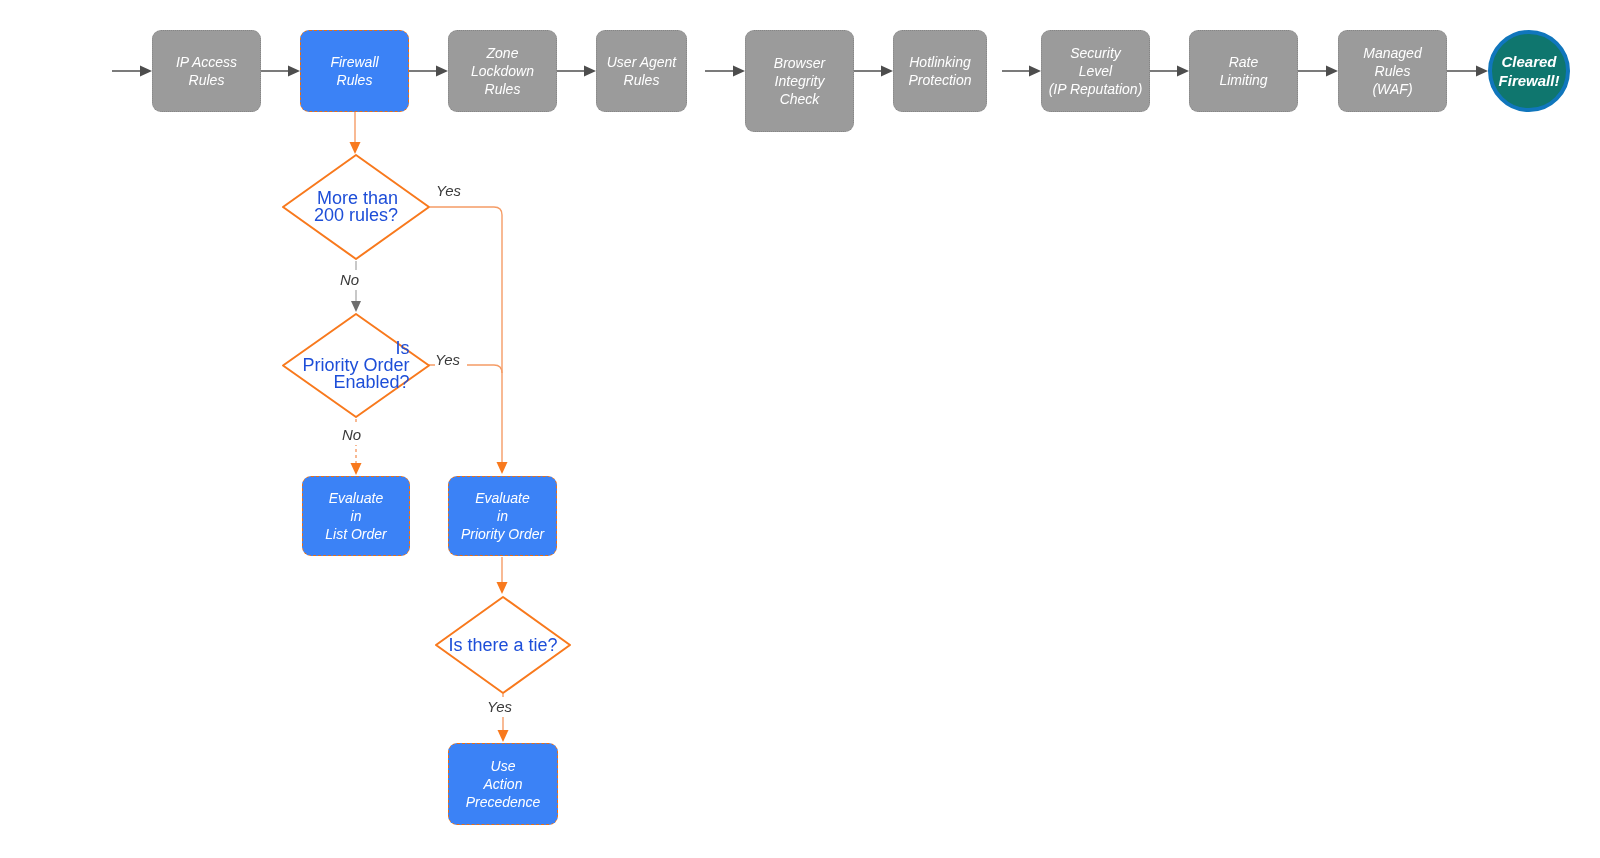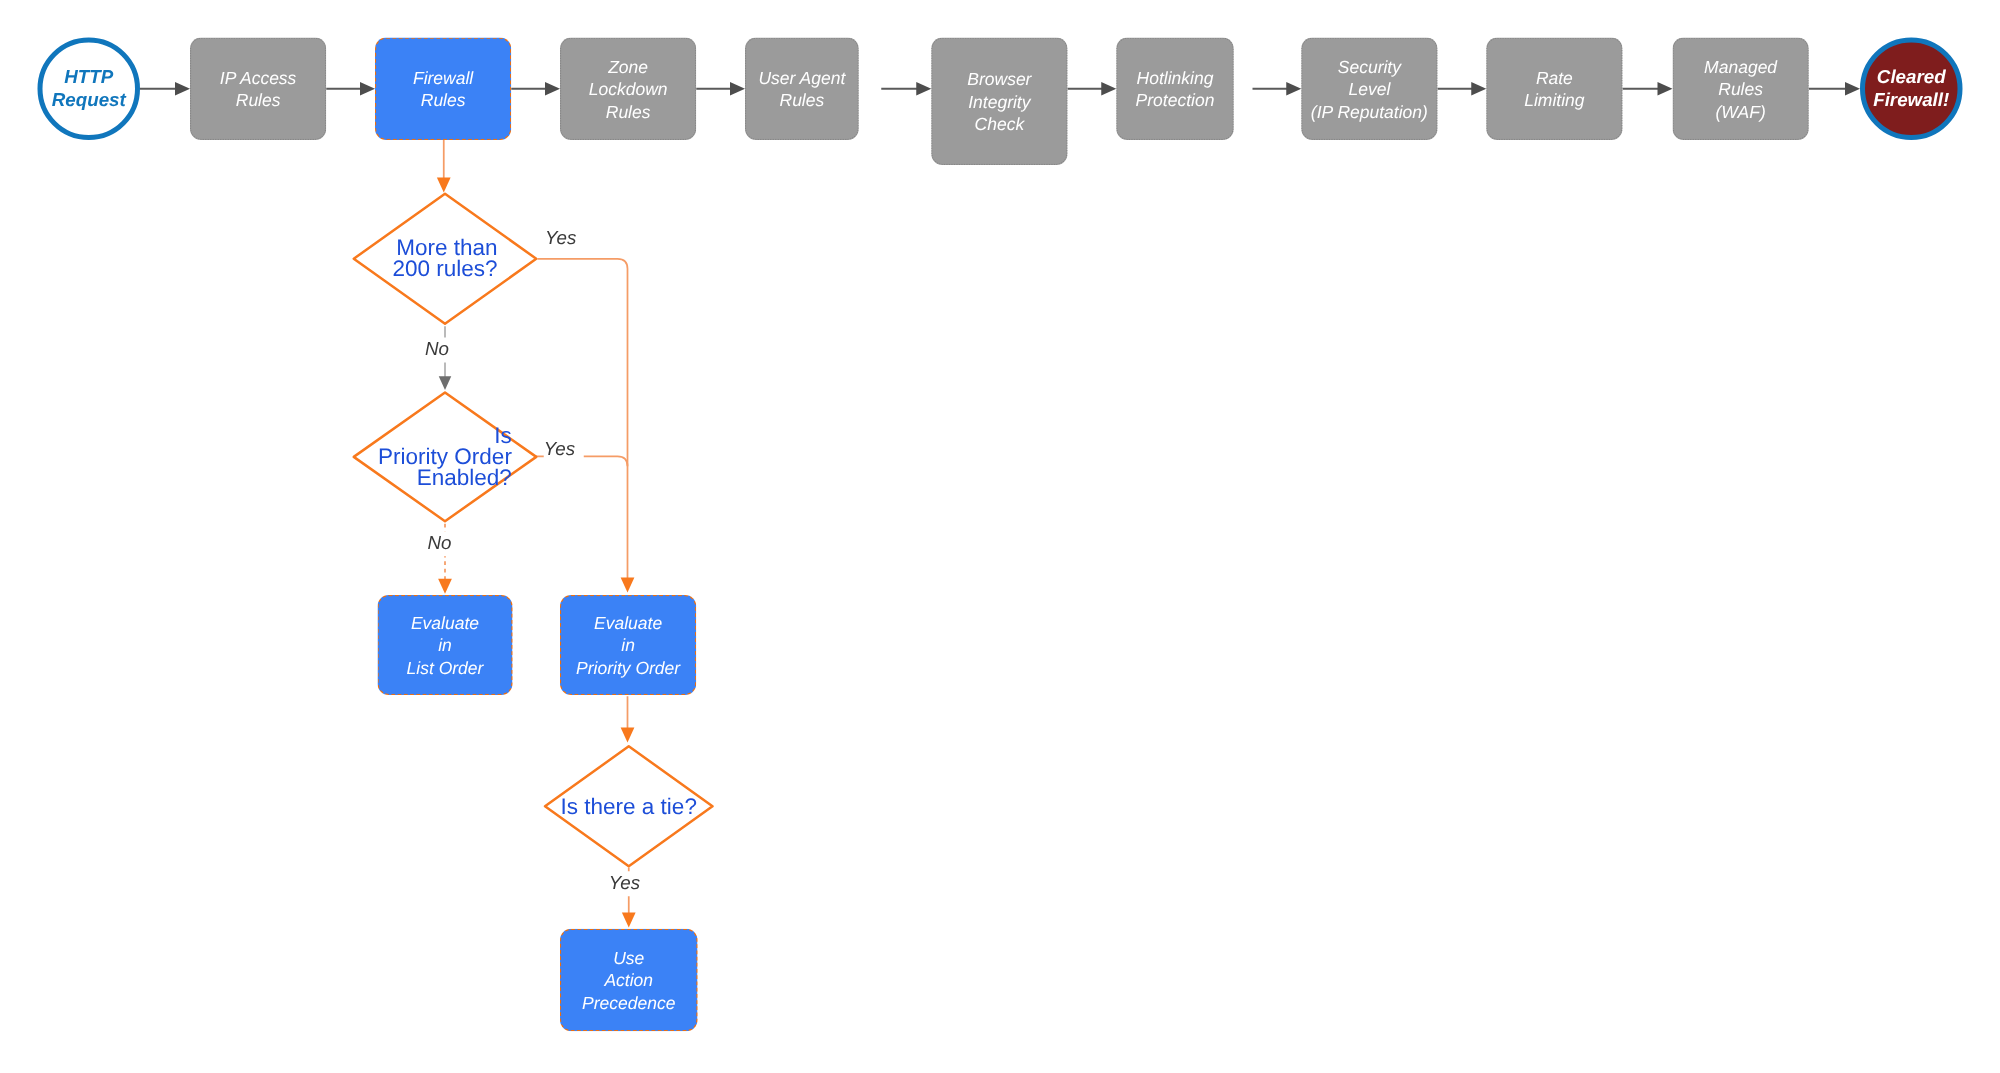--- a/index.html
+++ b/index.html
@@ -15,21 +15,21 @@
   .node .lbl{white-space:pre-line;font-style:italic;font-size:14px;line-height:18px;color:#ffffff;}
   .gray-box{background:#9b9b9b;border:1px dotted #868686;}
   .orange-box{background:#3b82f6;border:1px dashed #ea6f13;}
   .circle{
     position:absolute;border-radius:50%;display:flex;align-items:center;justify-content:center;
     text-align:center;box-sizing:border-box;
   }
   .circle .lbl{white-space:pre-line;font-style:italic;font-weight:bold;font-size:15px;line-height:19px;}
   .start-circle{background:#ffffff;border:4px solid #1076bc;}
   .start-circle .lbl{color:#1076bc;}
-  .end-circle{background:#7f1d1d;border:4px solid #1076bc;}
+  .end-circle{background:#0f766e;border:4px solid #1076bc;}
   .end-circle .lbl{color:#ffffff;}
   .diamond{position:absolute;}
   .diamond svg{position:absolute;left:0;top:0;}
   .diamond .q{
     position:absolute;left:0;top:0;width:100%;height:100%;
     display:flex;align-items:center;justify-content:center;text-align:right;
     white-space:pre-line;font-size:18px;line-height:17px;color:#1d4ed8;
   }
   .edge-label{
     position:absolute;font-style:italic;font-size:15px;color:#3a3a3a;
@@ -83,24 +83,20 @@
     <polygon points="350.5,463 361.5,463 356,475" fill="#f8791d"></polygon>
 
     <line x1="502" y1="557" x2="502" y2="583" stroke="#f59c66" stroke-width="1.4"></line>
     <polygon points="496.5,582 507.5,582 502,594" fill="#f8791d"></polygon>
 
     <line x1="503" y1="694" x2="503" y2="698" stroke="#f59c66" stroke-width="1.4"></line>
     <line x1="503" y1="716" x2="503" y2="731" stroke="#f59c66" stroke-width="1.4"></line>
     <polygon points="497.5,730 508.5,730 503,742" fill="#f8791d"></polygon>
   </svg>
 
-  <div class="circle start-circle" style="left:30px;top:30px;width:82px;height:82px;">
-    <span class="lbl">HTTP
-Request</span>
-  </div>
 
   <div class="node gray-box" style="left:152px;top:30px;width:109px;height:82px;">
     <span class="lbl">IP Access
 Rules</span>
   </div>
   <div class="node orange-box" style="left:300px;top:30px;width:109px;height:82px;">
     <span class="lbl">Firewall
 Rules</span>
   </div>
   <div class="node gray-box" style="left:448px;top:30px;width:109px;height:82px;">

